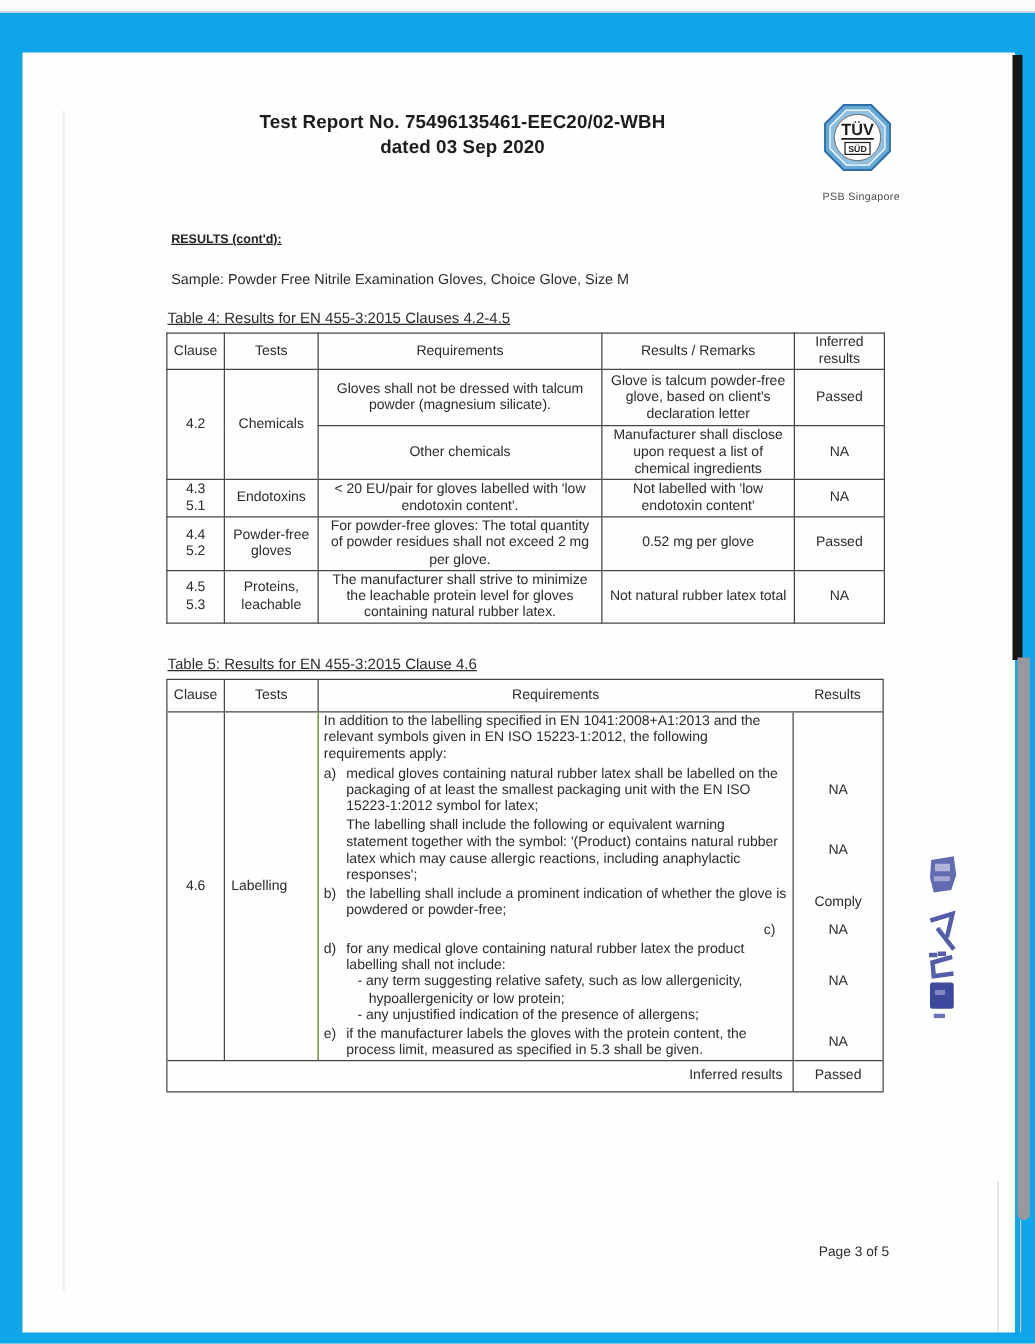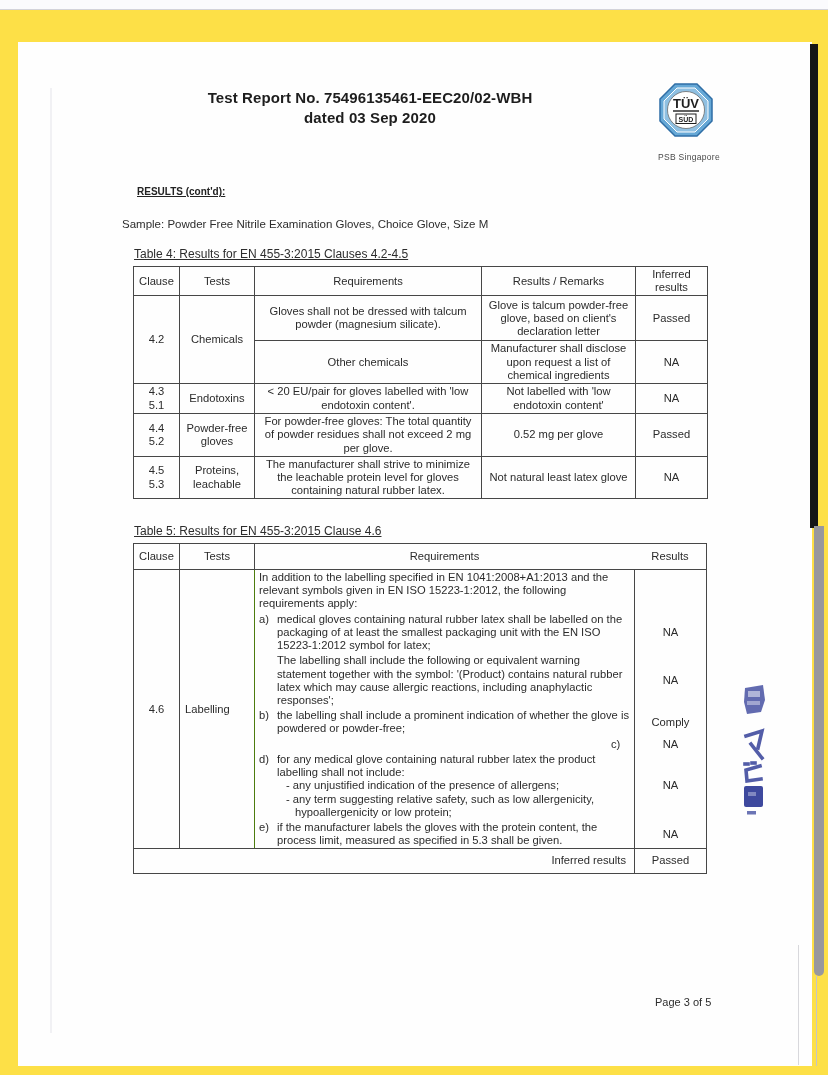--- a/index.html
+++ b/index.html
@@ -1,35 +1,35 @@
 <!DOCTYPE html>
 <html><head>
 <meta charset="utf-8">
 <style>
   html,body{margin:0;padding:0;}
   body{font-family:"Liberation Sans","DejaVu Sans",sans-serif;background:#e9e9ed;}
-  .screen{position:relative;width:828px;height:1075px;background:#fde047;overflow:hidden;}
+  .screen{position:relative;width:828px;height:1075px;background:#0ea5e9;overflow:hidden;}
   .top-band{position:absolute;left:0;top:0;width:828px;height:9px;background:#fbfbfd;border-bottom:1px solid #d3d3da;}
   .page{position:absolute;left:18px;top:42px;width:794px;height:1024px;background:#fefefe;}
   .crease{position:absolute;left:50px;top:88px;width:2px;height:945px;background:#f1f1f4;}
   .margin-line{position:absolute;left:798px;top:945px;width:1px;height:120px;background:#d8d8dc;}
   .edge-black{position:absolute;left:810px;top:44px;width:8px;height:484px;background:#161616;}
   .scroll-thumb{position:absolute;left:814px;top:526px;width:10px;height:450px;background:#98989d;border-radius:0 0 5px 5px;}
   .edge-line-low{position:absolute;left:816px;top:976px;width:1px;height:90px;background:#c4c4c8;}
 
   .title{position:absolute;left:140px;top:88px;width:460px;text-align:center;font-weight:bold;
          font-size:15px;line-height:20px;color:#1d1d1d;letter-spacing:0.1px;}
 
   .logo{position:absolute;left:658px;top:82px;width:110px;text-align:left;}
   .logo svg{display:block;}
   .logo-caption{margin-top:12px;font-size:8.5px;color:#4a4a4a;letter-spacing:0.3px;width:56px;text-align:center;white-space:nowrap;}
 
   .results-heading{position:absolute;left:137px;top:186px;font-size:10px;font-weight:bold;color:#222;
                    text-decoration:underline;}
-  .sample-line{position:absolute;left:122px;top:218px;font-size:11.5px;color:#2d2d2d;}
+  .sample-line{position:absolute;left:137px;top:218px;font-size:11.5px;color:#2d2d2d;}
   .tcaption{position:absolute;font-size:12px;color:#2d2d2d;text-decoration:underline;}
   .t4caption{left:134px;top:247px;}
   .t5caption{left:134px;top:524px;}
 
   
   table.t4{position:absolute;left:133px;top:266px;width:574px;border-collapse:collapse;table-layout:fixed;
            font-size:11.2px;line-height:1.18;color:#2b2b2b;}
   table.t4 td{border:1px solid #474747;padding:1px 4px;vertical-align:middle;}
   td.c-center{text-align:center;}
   td.c-left{text-align:center;padding-left:5px;}
@@ -138,21 +138,21 @@
         <td class="c-left">Powder-free gloves</td>
         <td class="c-left">For powder-free gloves: The total quantity of powder residues shall not exceed 2 mg per glove.</td>
         <td class="c-center">0.52 mg per glove</td>
         <td class="c-center">Passed</td>
       </tr>
       <tr style="height:42px">
         <td class="c-center pre">4.5
 5.3</td>
         <td class="c-left">Proteins, leachable</td>
         <td class="c-left">The manufacturer shall strive to minimize the leachable protein level for gloves containing natural rubber latex.</td>
-        <td class="c-center">Not natural least latex glove</td>
+        <td class="c-center">Not natural rubber latex total</td>
         <td class="c-center">NA</td>
       </tr>
     </tbody>
   </table>
 
   <div class="tcaption t5caption">Table 5: Results for EN 455-3:2015 Clause 4.6</div>
 
   <div class="t5">
     <div class="t5-head">
       <div class="w-clause">Clause</div>
@@ -193,22 +193,22 @@
           <div class="t5-reqcell">
             <span class="t5-label">c)</span>
           </div>
           <div class="t5-rescell">NA</div>
         </div>
         <div class="t5-item">
           <div class="t5-reqcell">
             <span class="t5-label">d)</span>
             <span class="t5-text">
               <span>for any medical glove containing natural rubber latex the product labelling shall not include:</span>
+              <div class="t5-bullet">- any term suggesting relative safety, such as low allergenicity, hypoallergenicity or low protein;</div>
               <div class="t5-bullet">- any unjustified indication of the presence of allergens;</div>
-              <div class="t5-bullet">- any term suggesting relative safety, such as low allergenicity, hypoallergenicity or low protein;</div>
             </span>
           </div>
           <div class="t5-rescell">NA</div>
         </div>
         <div class="t5-item">
           <div class="t5-reqcell">
             <span class="t5-label">e)</span>
             <span class="t5-text">if the manufacturer labels the gloves with the protein content, the process limit, measured as specified in 5.3 shall be given.</span>
           </div>
           <div class="t5-rescell">NA</div>

